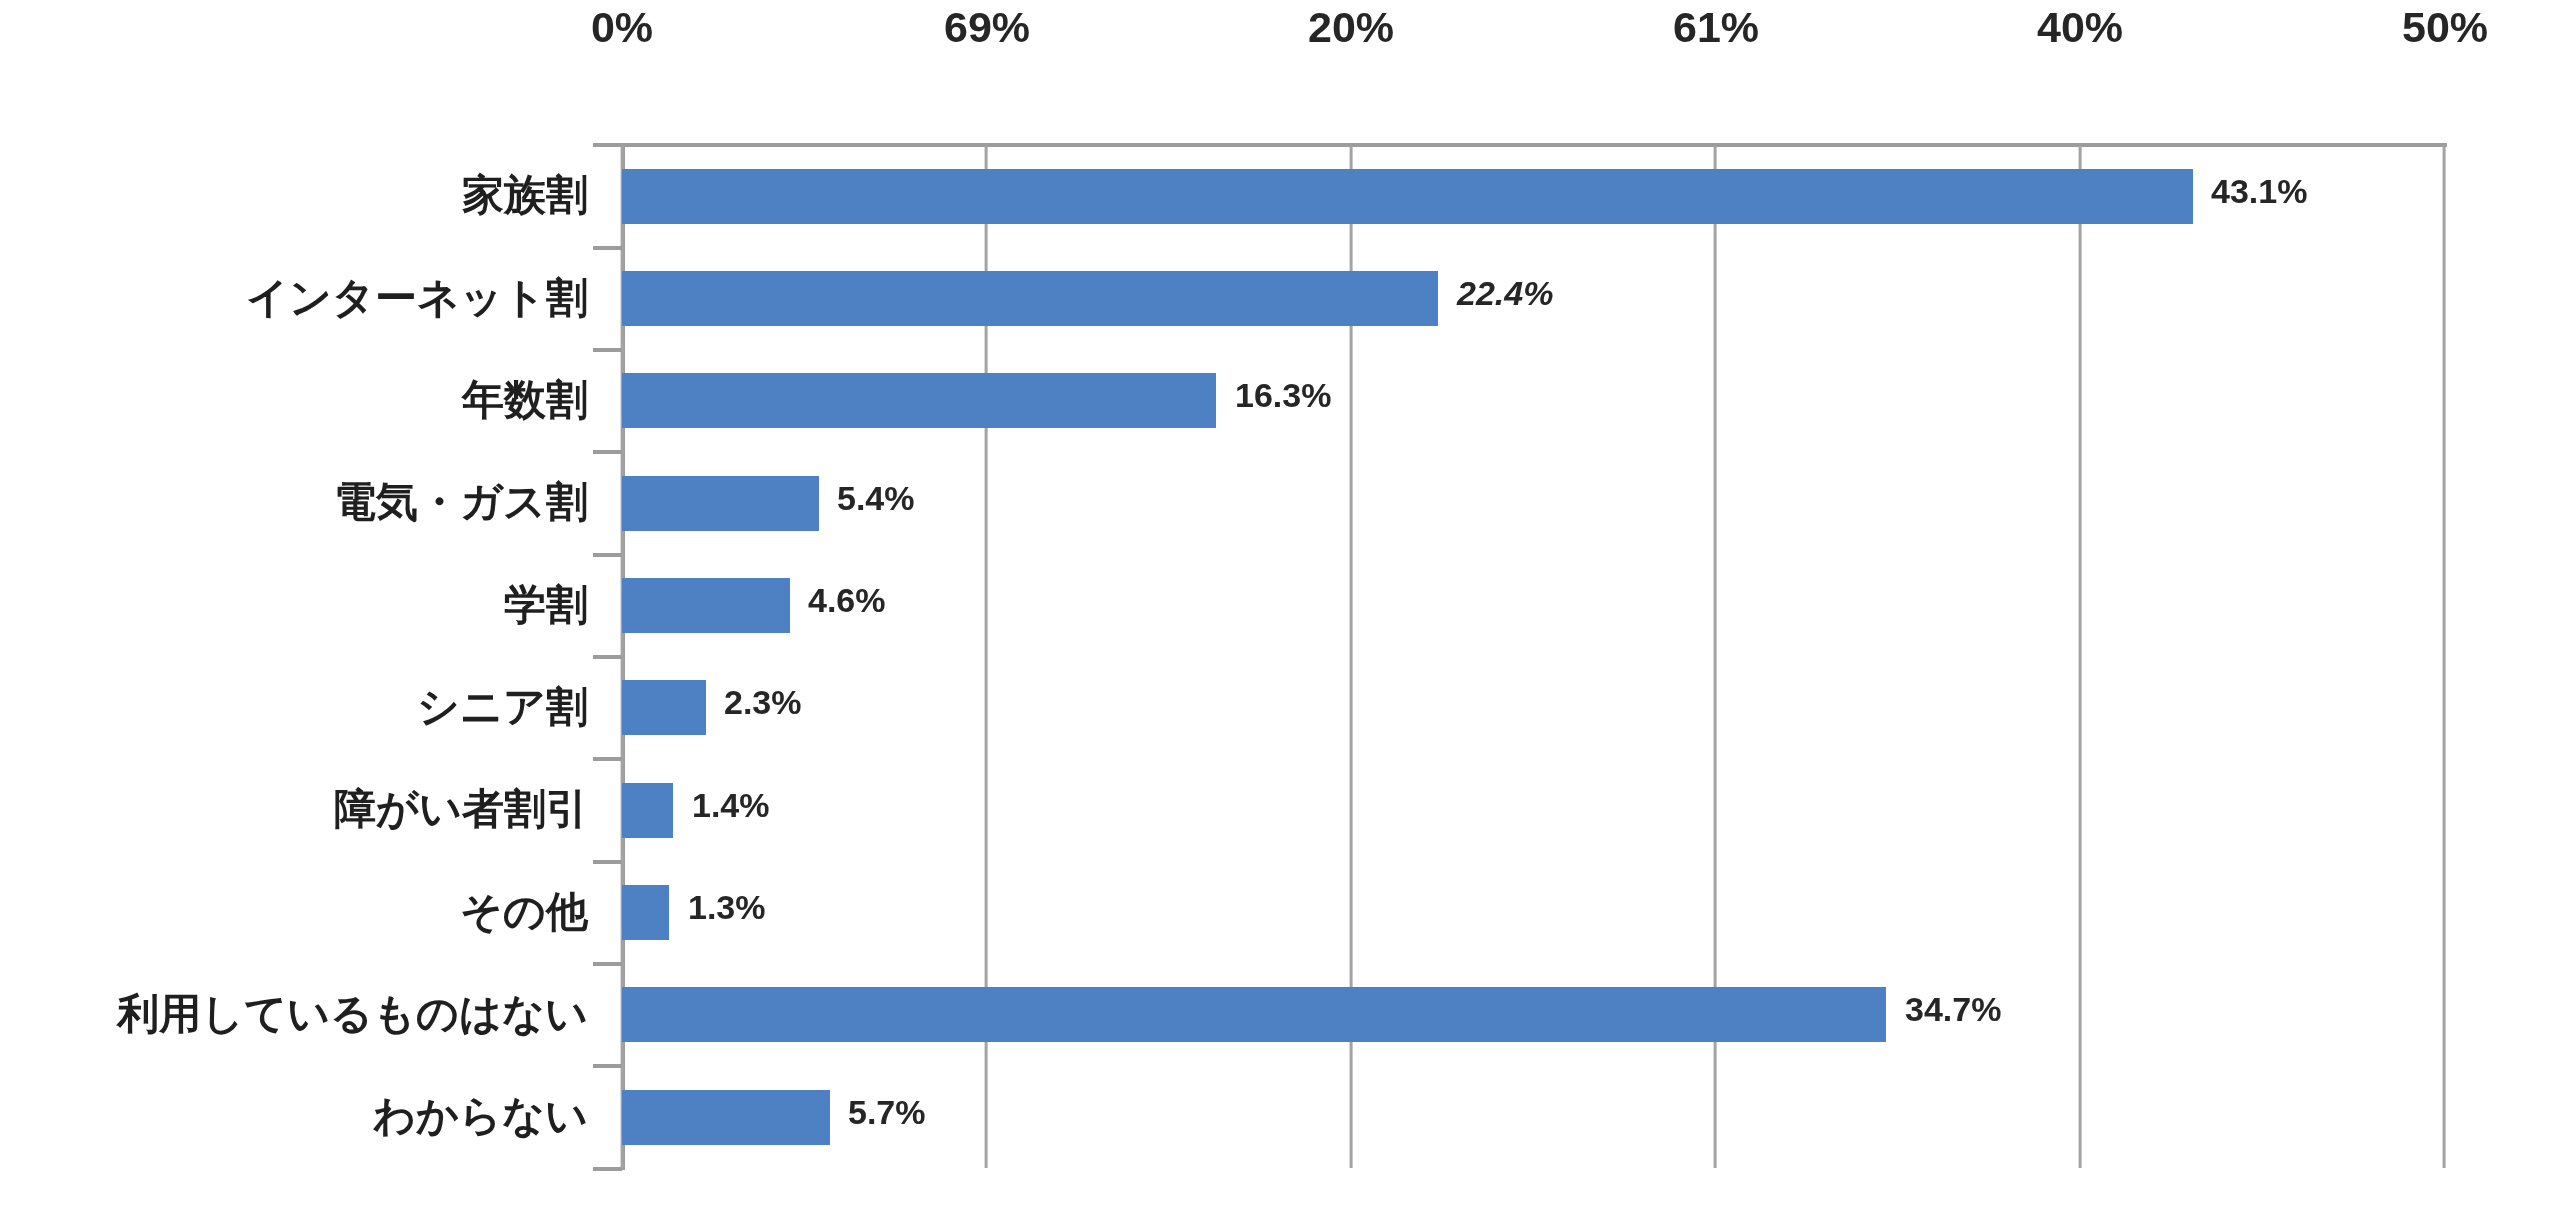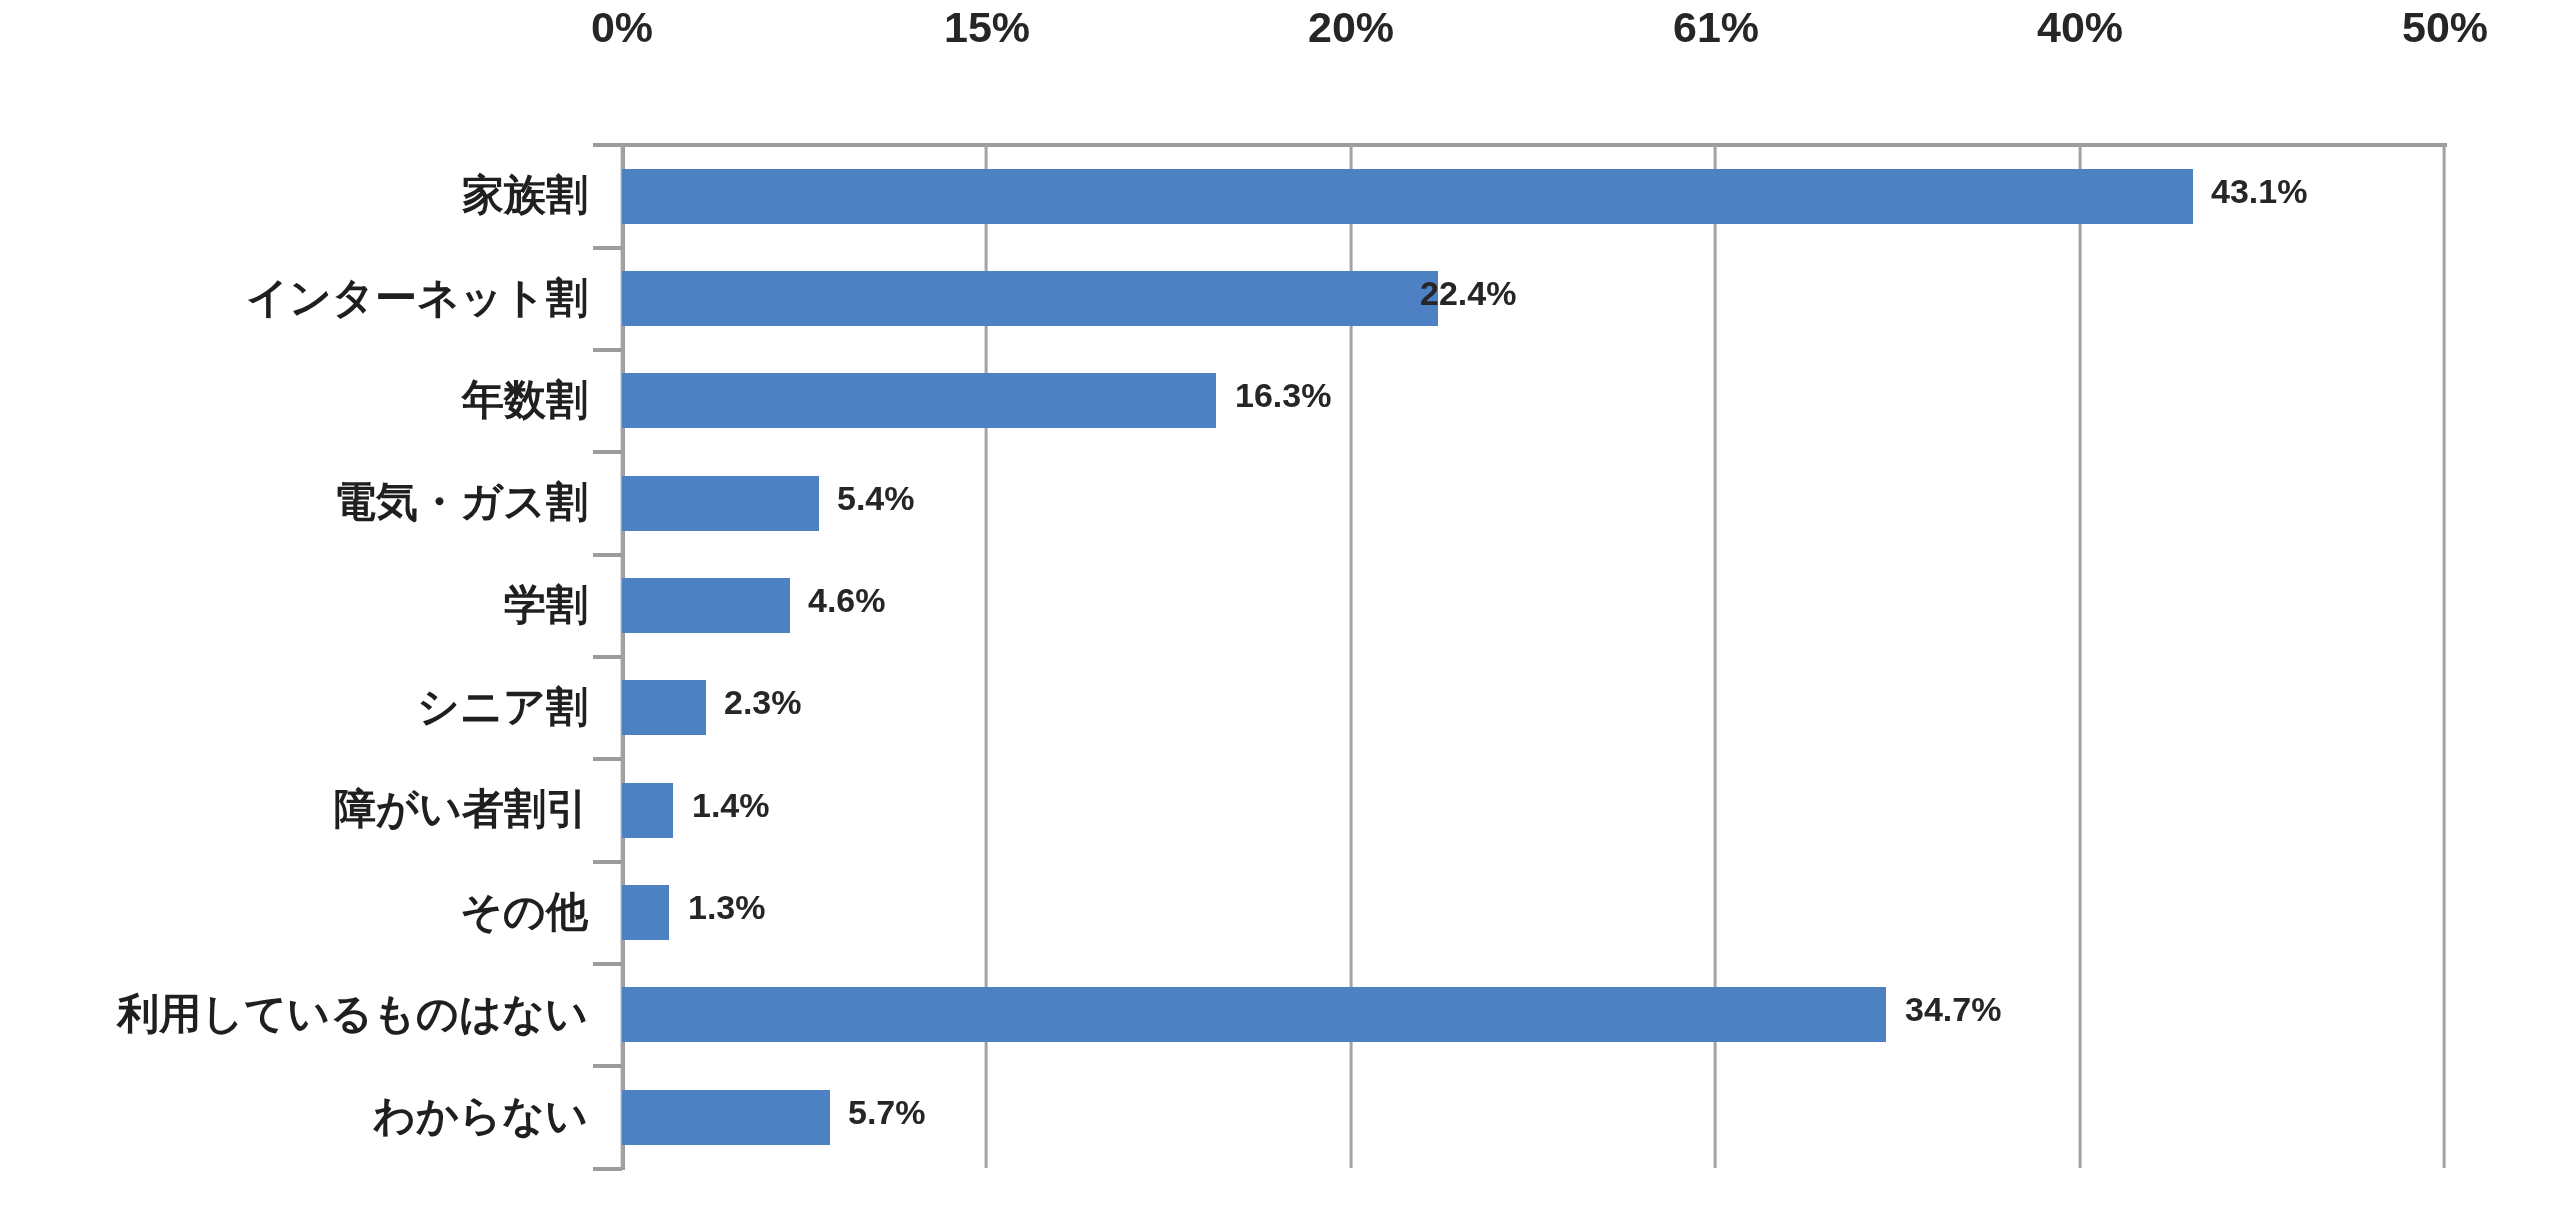--- a/index.html
+++ b/index.html
@@ -117,21 +117,21 @@
 <body>
 
 <div id="chart-root">
 
   <div id="axis-top-line"></div>
 
   <div id="axis-y-line"></div>
 
   <div id="x-tick-labels">
       <div class="x-tick-label" style="left: 622px;">0%</div>
-      <div class="x-tick-label" style="left: 987px;">15%</div>
+      <div class="x-tick-label" style="left: 987px;">69%</div>
       <div class="x-tick-label" style="left: 1351px;">20%</div>
       <div class="x-tick-label" style="left: 1716px;">61%</div>
       <div class="x-tick-label" style="left: 2080px;">40%</div>
       <div class="x-tick-label" style="left: 2445px;">50%</div>
     </div>
   <div id="plot-area">
       <div class="gridline" style="left: 0px;"></div>
       <div class="gridline" style="left: 364px;"></div>
       <div class="gridline" style="left: 729px;"></div>
       <div class="gridline" style="left: 1093px;"></div>
@@ -153,21 +153,21 @@
     </div>
   <div id="rows">
       <div class="cat-row" style="top: 0px;">
         <div class="cat-label-wrap" style="top: 174px;">家族割</div>
         <div class="bar" style="top: 169px; width: 1571px; height: 55px; background: rgb(78, 129, 196);"></div>
         <div class="bar-value" style="left: 2211px; top: 174px;">43.1%</div>
       </div>
       <div class="cat-row" style="top: 0px;">
         <div class="cat-label-wrap" style="top: 277px;">インターネット割</div>
         <div class="bar" style="top: 271px; width: 816px; height: 55px; background: rgb(78, 129, 196);"></div>
-        <div class="bar-value" style="left: 1420px; top: 276px;">22.4%</div>
+        <div class="bar-value" style="left: 1457px; top: 276px; font-style: italic;">22.4%</div>
       </div>
       <div class="cat-row" style="top: 0px;">
         <div class="cat-label-wrap" style="top: 379px;">年数割</div>
         <div class="bar" style="top: 373px; width: 594px; height: 55px; background: rgb(78, 129, 196);"></div>
         <div class="bar-value" style="left: 1235px; top: 378px;">16.3%</div>
       </div>
       <div class="cat-row" style="top: 0px;">
         <div class="cat-label-wrap" style="top: 481px;">電気・ガス割</div>
         <div class="bar" style="top: 476px; width: 197px; height: 55px; background: rgb(78, 129, 196);"></div>
         <div class="bar-value" style="left: 837px; top: 481px;">5.4%</div>

